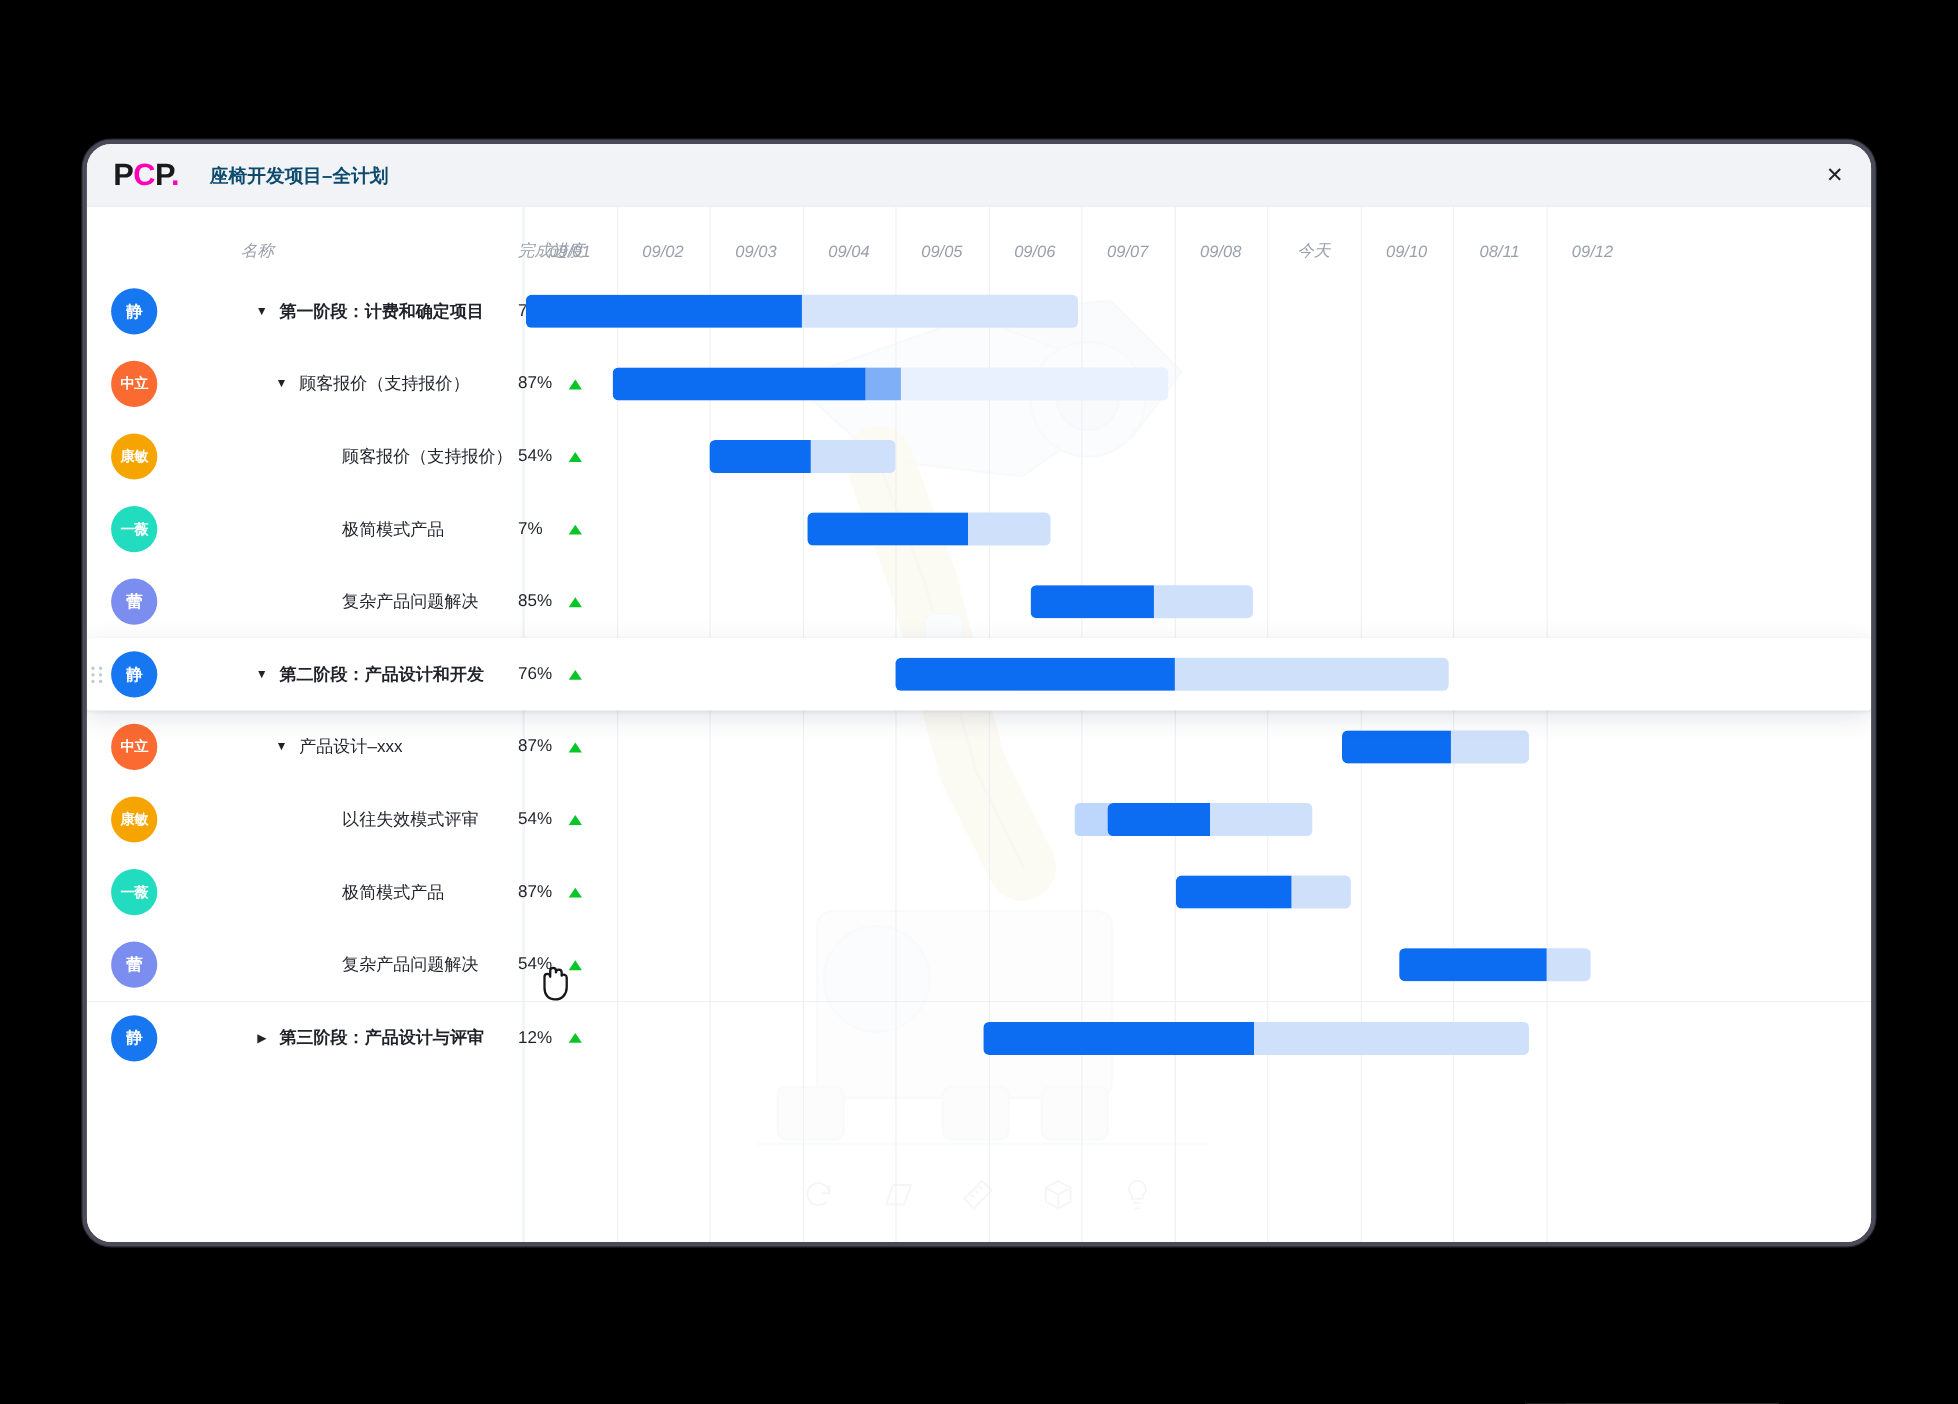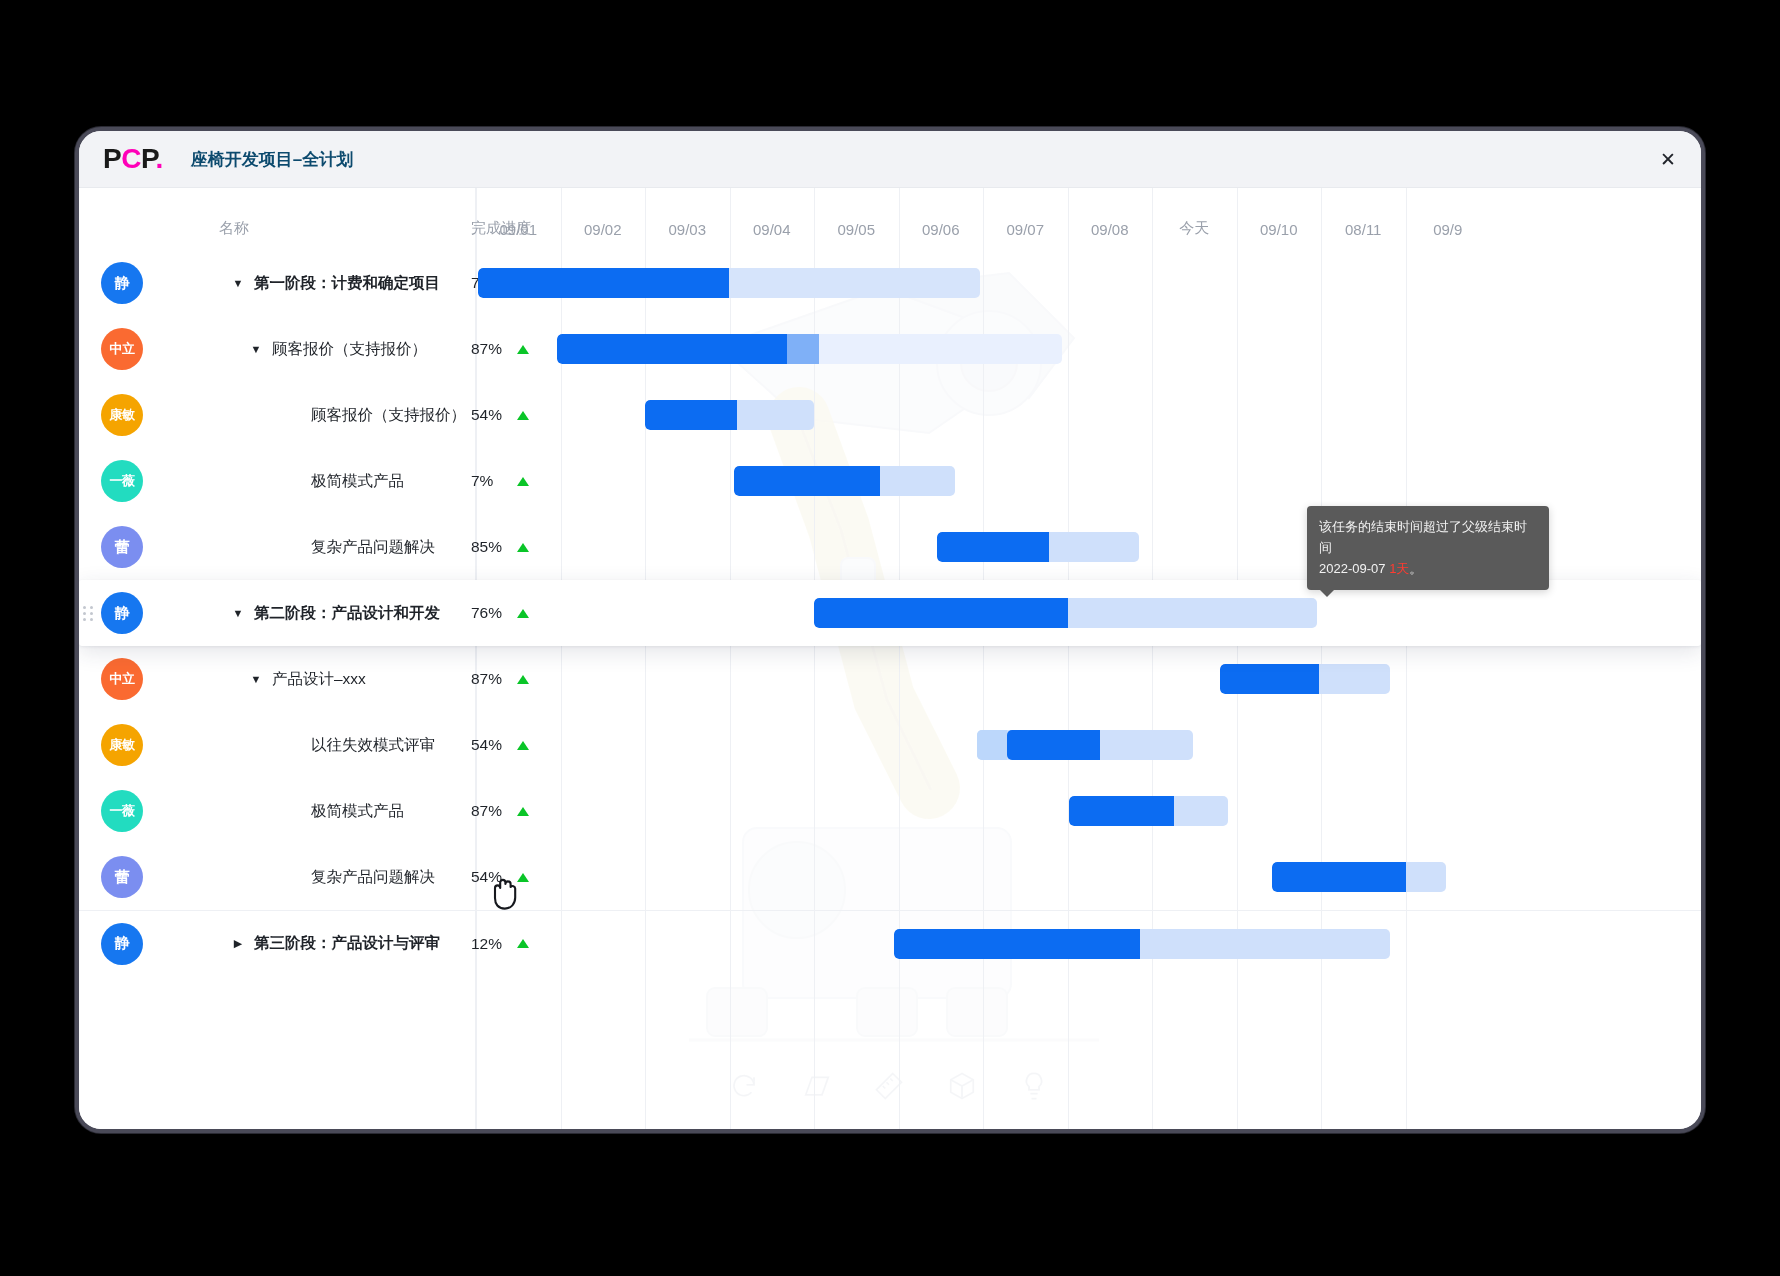--- a/index.html
+++ b/index.html
@@ -82,20 +82,21 @@
     opacity: 0.35; pointer-events: none;
   }
 
   
   #grid-lines { position: absolute; inset: 0; pointer-events: none; }
   .vline { position: absolute; top: 0; bottom: 0; width: 1px; background: #eef0f4; }
 
   #col-head {
     position: absolute; left: 0; right: 0; top: 0; height: 62px;
     z-index: 6;
+    font-style: italic;
   }
   .head-cell {
     position: absolute; top: 0; height: 62px;
     display: flex; align-items: flex-end;
     padding-bottom: 12px;
     font-size: 15px; color: #9aa0ab;
     white-space: nowrap;
   }
   .head-date { justify-content: center; }
 
@@ -289,21 +290,21 @@
           <div class="head-cell head-date" style="left: 481.5px; width: 84.5px;">09/02</div>
           <div class="head-cell head-date" style="left: 566px; width: 84.5px;">09/03</div>
           <div class="head-cell head-date" style="left: 650.5px; width: 84.5px;">09/04</div>
           <div class="head-cell head-date" style="left: 735px; width: 84.5px;">09/05</div>
           <div class="head-cell head-date" style="left: 819.5px; width: 84.5px;">09/06</div>
           <div class="head-cell head-date" style="left: 904px; width: 84.5px;">09/07</div>
           <div class="head-cell head-date" style="left: 988.5px; width: 84.5px;">09/08</div>
           <div class="head-cell head-date" style="left: 1073px; width: 84.5px;">今天</div>
           <div class="head-cell head-date" style="left: 1157.5px; width: 84.5px;">09/10</div>
           <div class="head-cell head-date" style="left: 1242px; width: 84.5px;">08/11</div>
-          <div class="head-cell head-date" style="left: 1326.5px; width: 84.5px;">09/9</div>
+          <div class="head-cell head-date" style="left: 1326.5px; width: 84.5px;">09/12</div>
         </div>
 
       <div id="rows">
           <div class="row" style="top: 0px;">
             <div class="avatar" style="background: rgb(22, 119, 240);">静</div>
             <div class="twisty" style="left: 152px;">▼</div>
             <div class="task-name bold" style="left: 175px;">第一阶段：计费和确定项目</div>
             <div class="progress-val">76%</div>
             <div class="tri-up"></div>
             <div class="bar" style="left: 398.69px; width: 502.775px; top: 18px;">
@@ -418,26 +419,20 @@
 
       <svg id="deps" xmlns="http://www.w3.org/2000/svg">
           <path d="M1060.3249999999998 359 L1122.3249999999998 359" stroke="#f4566a" stroke-width="1.6" stroke-dasharray="6 5" fill="none"></path>
           <path d="M1122.3249999999998 359 L1122.3249999999998 161" stroke="#f4566a" stroke-width="1.6" stroke-dasharray="6 5" fill="none"></path>
           <path d="M1122.3249999999998 161 L990.5849999999999 161" stroke="#f4566a" stroke-width="1.6" stroke-dasharray="6 5" fill="none"></path>
           <path d="M984.5849999999999 161 l7 -4.5 v9 z" fill="#f4566a"></path>
           <path d="M1313.29 491 L1349.29 491" stroke="#f4566a" stroke-width="1.6" stroke-dasharray="6 5" fill="none"></path>
           <path d="M1349.29 491 L1349.29 443" stroke="#f4566a" stroke-width="1.6" stroke-dasharray="6 5" fill="none"></path>
         </svg>
 
-      <div id="tooltip">
-        <span>该任务的结束时间超过了父级结束时间</span><br>
-        <span>2022-09-07</span>
-        <span class="warn">1天</span><span>。</span>
-        <span class="tail"></span>
-      </div>
 
       <svg id="cursor" width="34" height="38" viewBox="0 0 34 38">
         <path d="M8 22 V12 a2.6 2.6 0 0 1 5.2 0 V6.5 a2.6 2.6 0 0 1 5.2 0 V8 a2.6 2.6 0 0 1 5.2 0 v3 a2.6 2.6 0 0 1 4.6 1.6 v9 c0 6-4 11-10.4 11 C11 32.6 8 28 8 22 Z" fill="#ffffff" stroke="#16181d" stroke-width="2.1" stroke-linejoin="round"></path>
       </svg>
 
     </div>
   </div>
 </div>
 
 </body></html>

